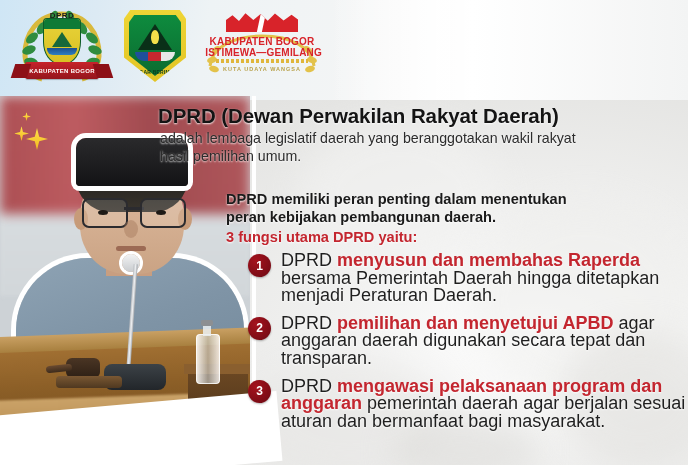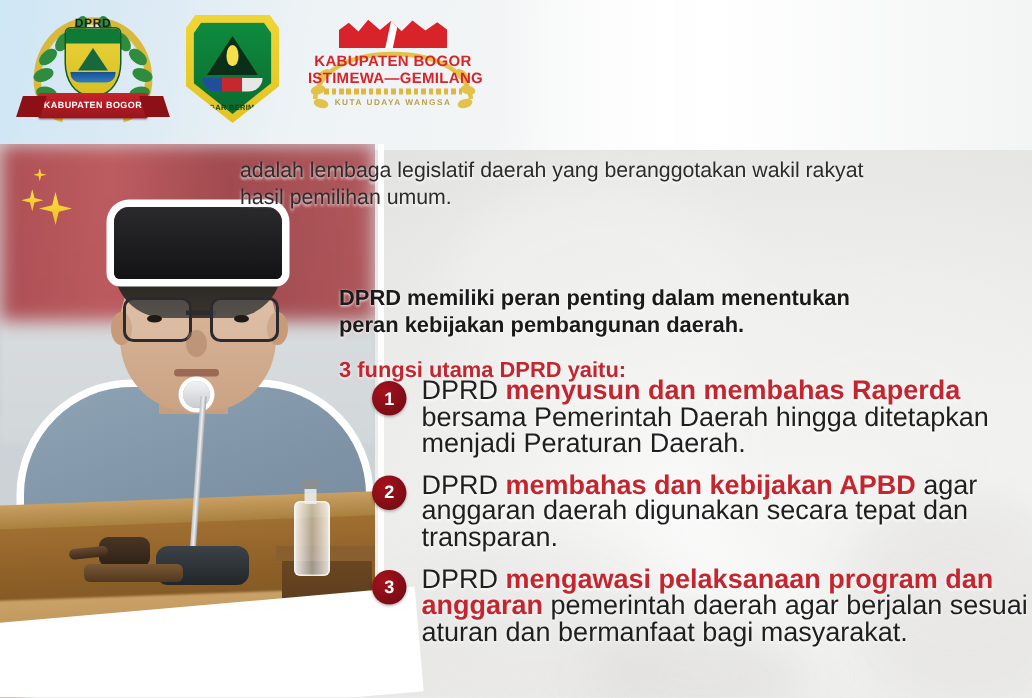--- a/index.html
+++ b/index.html
@@ -244,21 +244,21 @@
     font-size:14.2px;color:#2c2c2c;line-height:17.5px;margin:2px 0 0 2px;
     text-shadow:0 1px 2px rgba(255,255,255,.9);
   }
 
   .block2{position:absolute;left:226px;top:190px;width:456px;z-index:9;}
   .lead{
     font-size:14.6px;font-weight:bold;color:#1a1a1a;line-height:18px;margin:0;
     text-shadow:0 1px 2px rgba(255,255,255,.95);
   }
   .lead-red{
-    font-size:14.6px;font-weight:bold;color:#c3262f;line-height:19px;margin:12px 0 0 0;
+    font-size:14.6px;font-weight:bold;color:#c3262f;line-height:19px;margin:2px 0 0 0;
     text-shadow:0 1px 2px rgba(255,255,255,.95);
   }
 
   .list{position:absolute;left:248px;top:252px;width:440px;z-index:9;}
   .item{display:flex;align-items:flex-start;gap:10px;margin-bottom:10px;}
   .badge{
     flex:0 0 auto;width:23px;height:23px;border-radius:50%;
     background:radial-gradient(circle at 34% 30%,#a4121d,#7d0c16 70%,#630a12);
     color:#fff;font-size:12px;font-weight:bold;
     display:flex;align-items:center;justify-content:center;
@@ -407,40 +407,41 @@
       <i></i>
     </div>
   <div class="spark" style="left:22px;top:112px;width:9px;height:9px;">
       <i></i>
     </div>
   <div class="spark" style="left:26px;top:128px;width:22px;height:22px;">
       <i></i>
     </div>
 
   <div class="content">
+    <h1 class="title">DPRD (Dewan Perwakilan Rakyat Daerah)</h1>
     <div class="subtitle">adalah lembaga legislatif daerah yang beranggotakan wakil rakyat</div>
     <div class="subtitle" style="margin-top:0;">hasil pemilihan umum.</div>
   </div>
 
   <div class="block2">
     <div class="lead">DPRD memiliki peran penting dalam menentukan</div>
     <div class="lead">peran kebijakan pembangunan daerah.</div>
     <div class="lead-red">3 fungsi utama DPRD yaitu:</div>
   </div>
 
   <div class="list">
 
     <div class="item">
       <div class="badge">1</div>
       <div class="itext"><span>DPRD </span><span class="hl">menyusun dan membahas Raperda</span><span> bersama Pemerintah Daerah hingga ditetapkan menjadi Peraturan Daerah.</span></div>
     </div>
 
     <div class="item">
       <div class="badge">2</div>
-      <div class="itext"><span>DPRD </span><span class="hl">membahas dan kebijakan APBD</span><span> agar anggaran daerah digunakan secara tepat dan transparan.</span></div>
+      <div class="itext"><span>DPRD </span><span class="hl">pemilihan dan menyetujui APBD</span><span> agar anggaran daerah digunakan secara tepat dan transparan.</span></div>
     </div>
 
     <div class="item">
       <div class="badge">3</div>
       <div class="itext"><span>DPRD </span><span class="hl">mengawasi pelaksanaan program dan anggaran</span><span> pemerintah daerah agar berjalan sesuai aturan dan bermanfaat bagi masyarakat.</span></div>
     </div>
 
   </div>
 
 </div>

